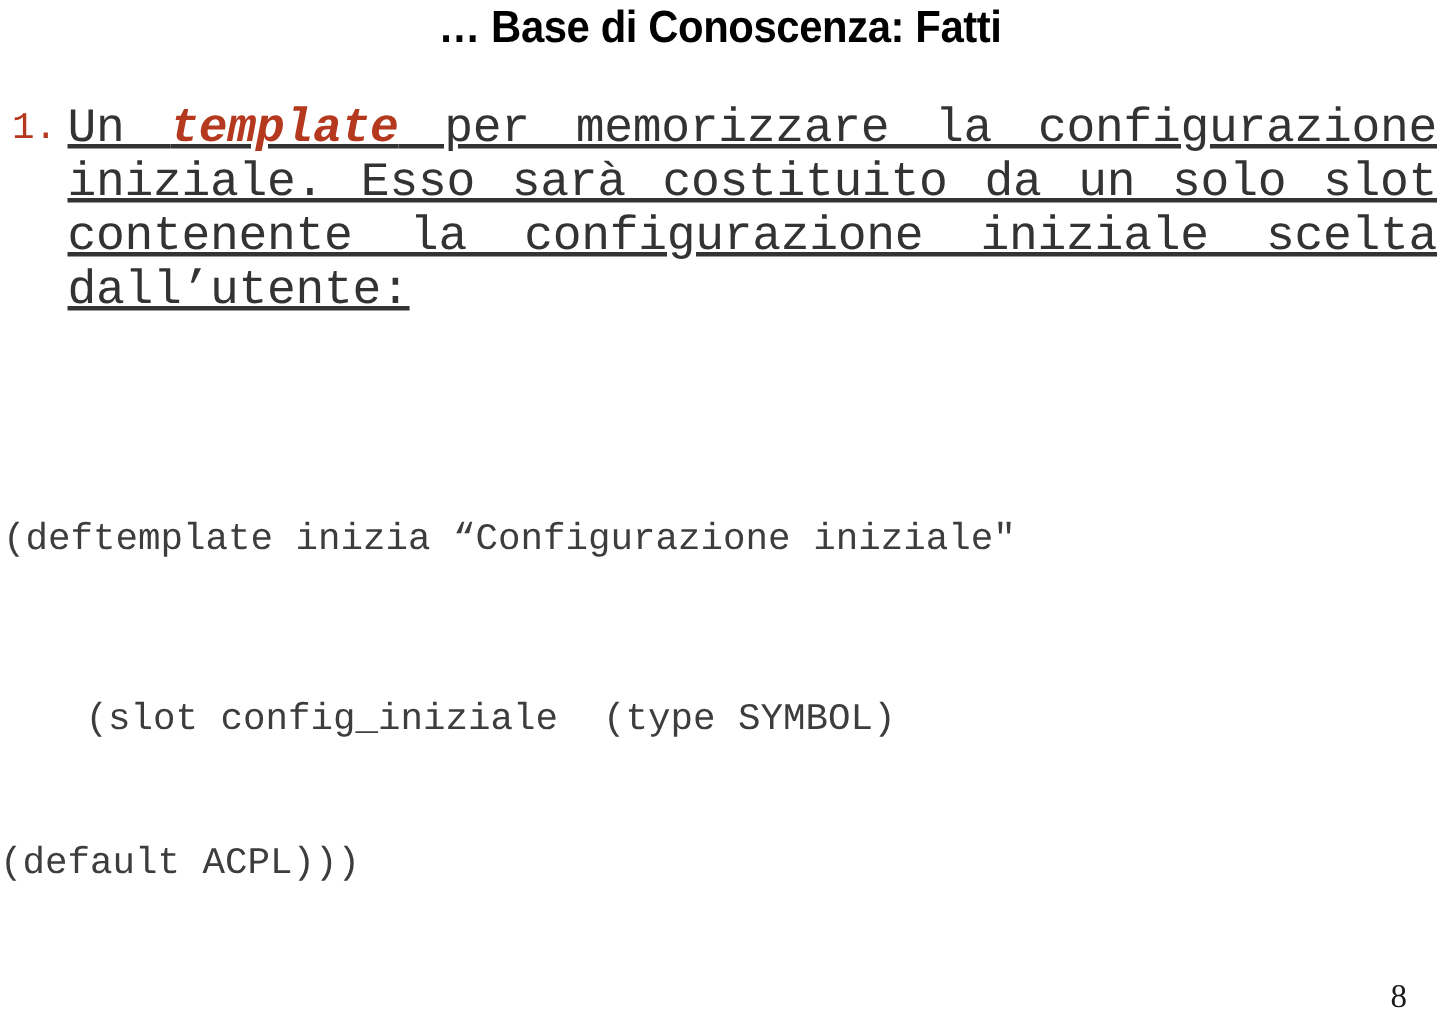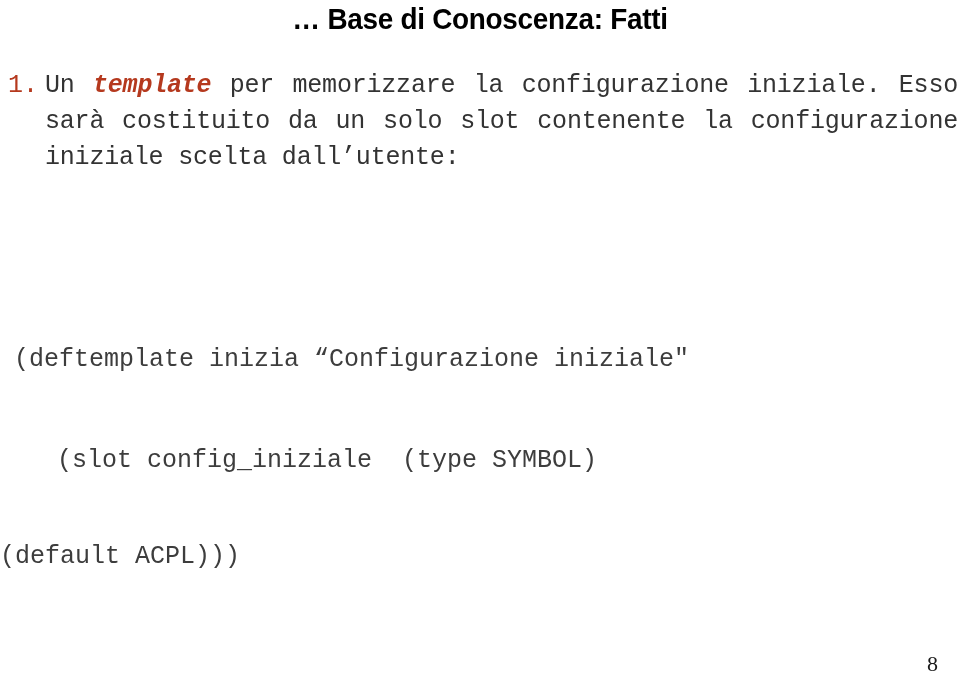--- a/index.html
+++ b/index.html
@@ -48,49 +48,50 @@
   .item-number {
     position: absolute;
     left: 8px;
     top: 0;
     font-size: 25px;
     line-height: 36px;
     color: #B5391E;
     font-family: "Liberation Mono", "DejaVu Sans Mono", monospace;
   }
   .item-text {
-    font-size: 25px;
+    font-size: 32px;
     line-height: 36px;
     color: #333333;
     text-align: justify;
     text-align-last: left;
     word-spacing: 0px;
     letter-spacing: -0.2px;
     padding-right: 2px;
+    text-decoration: underline;
   }
   .item-text .kw {
     color: #B5391E;
     font-weight: bold;
     font-style: italic;
   }
 
   
   .code-block {
     position: absolute;
     left: 0;
     top: 280px;
     width: 960px;
     color: #3d3d3d;
     font-size: 25px;
     line-height: 32px;
     font-family: "Liberation Mono", "DejaVu Sans Mono", monospace;
     white-space: pre;
   }
   .code-line { display: block; }
-  .code-line-1 { padding-left: 14px;   margin-bottom: 5px; }
+  .code-line-1 { padding-left: 2px;   margin-bottom: 24px; }
   .code-line-2 { padding-left: 57px; }
   .code-line-3 { }
 
   
   .page-number {
     position: absolute;
     right: 22px;
     bottom: 12px;
     font-family: "Liberation Serif", "DejaVu Serif", serif;
     font-size: 22px;

